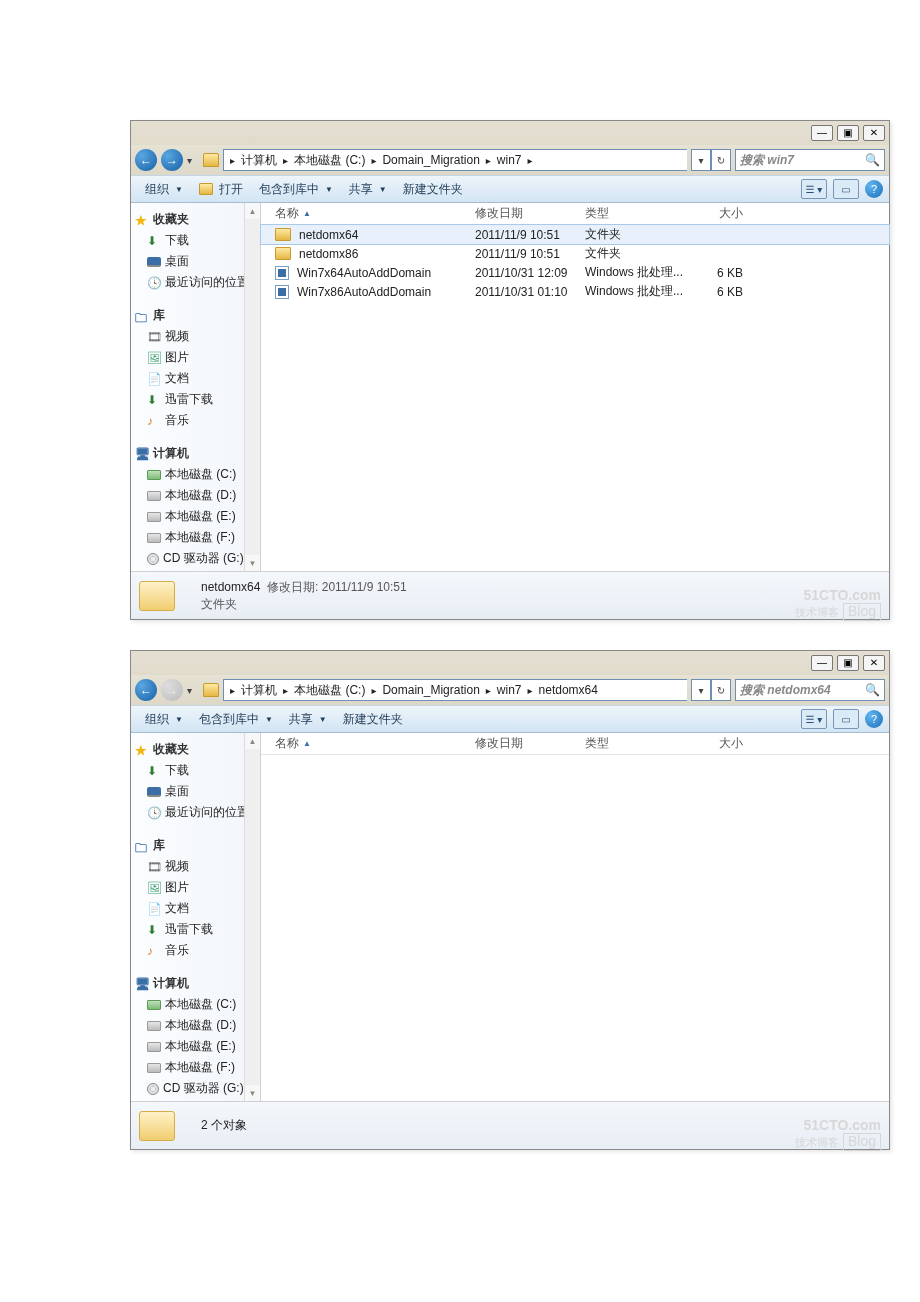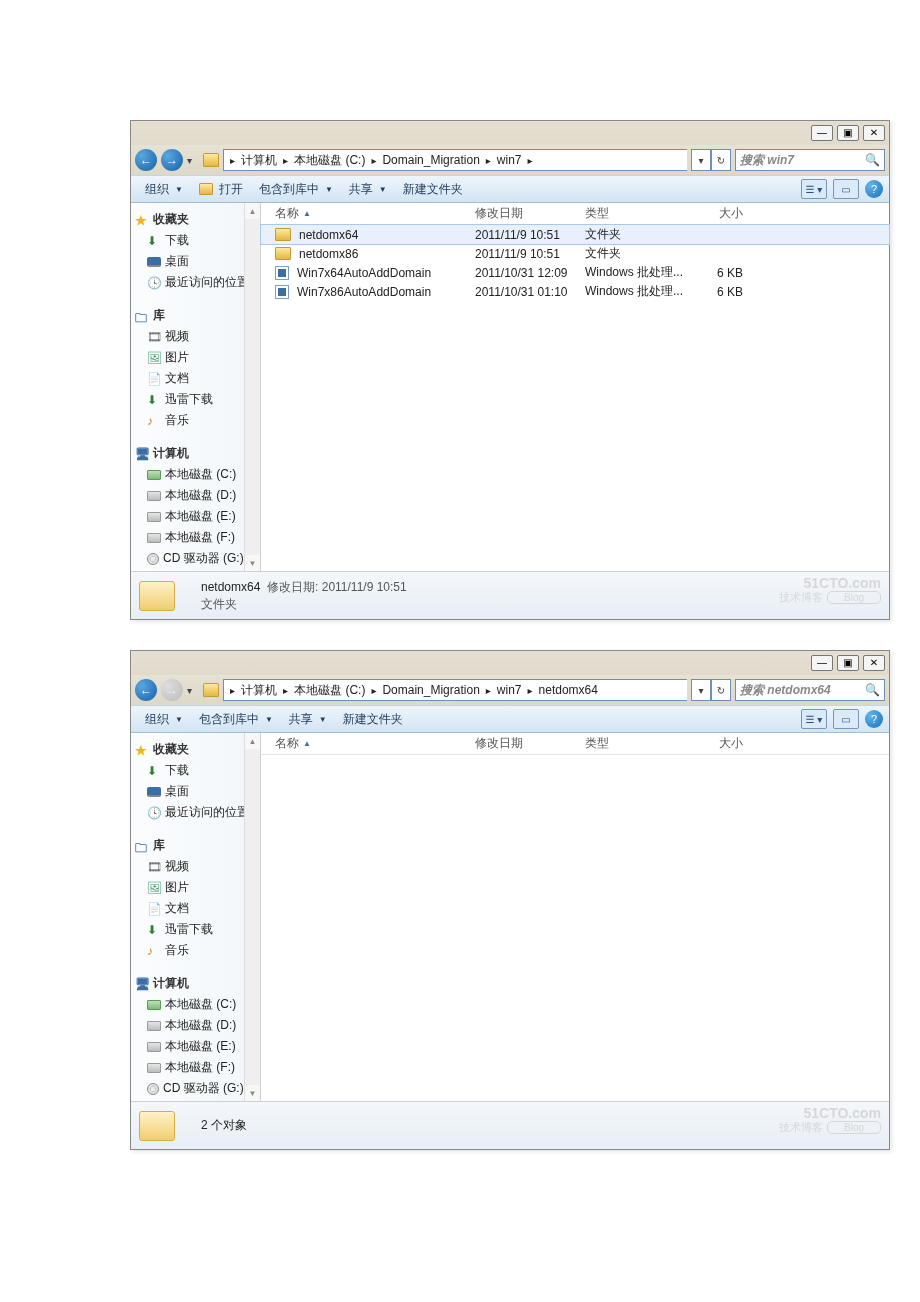--- a/index.html
+++ b/index.html
@@ -185,26 +185,26 @@
     position: relative;
   }
   .details .big-folder {
     width: 36px; height: 30px;
     background: linear-gradient(#fff2c9,#f0cd70);
     border:1px solid #d5ad45; border-radius:3px;
   }
   .details .info { line-height: 1.4; color:#555; }
   .details .info .title { color:#222; }
   .watermark {
-    position:absolute; right:8px; top:4px;
+    position:absolute; right:8px; top:16px;
     text-align:right; color:#d7d7d7; font-weight:bold;
     font-size: 14px; line-height:1.1;
   }
   .watermark .sub { font-size:11px; font-weight:normal; }
-  .watermark .blog { display:inline-block; border:1px solid #d7d7d7; border-radius:5px; padding:0 16px; font-size:10px; margin-left:4px; }
+  .watermark .blog { display:inline-block; border:1px solid #d7d7d7; border-radius:0; padding:0 4px; font-size:14px; margin-left:4px; }
 </style>
 </head>
 <body>
 
 <div class="page">
 
 <div class="window">
 
   <div class="titlebar">
     <div class="title-ctrl">—</div>

